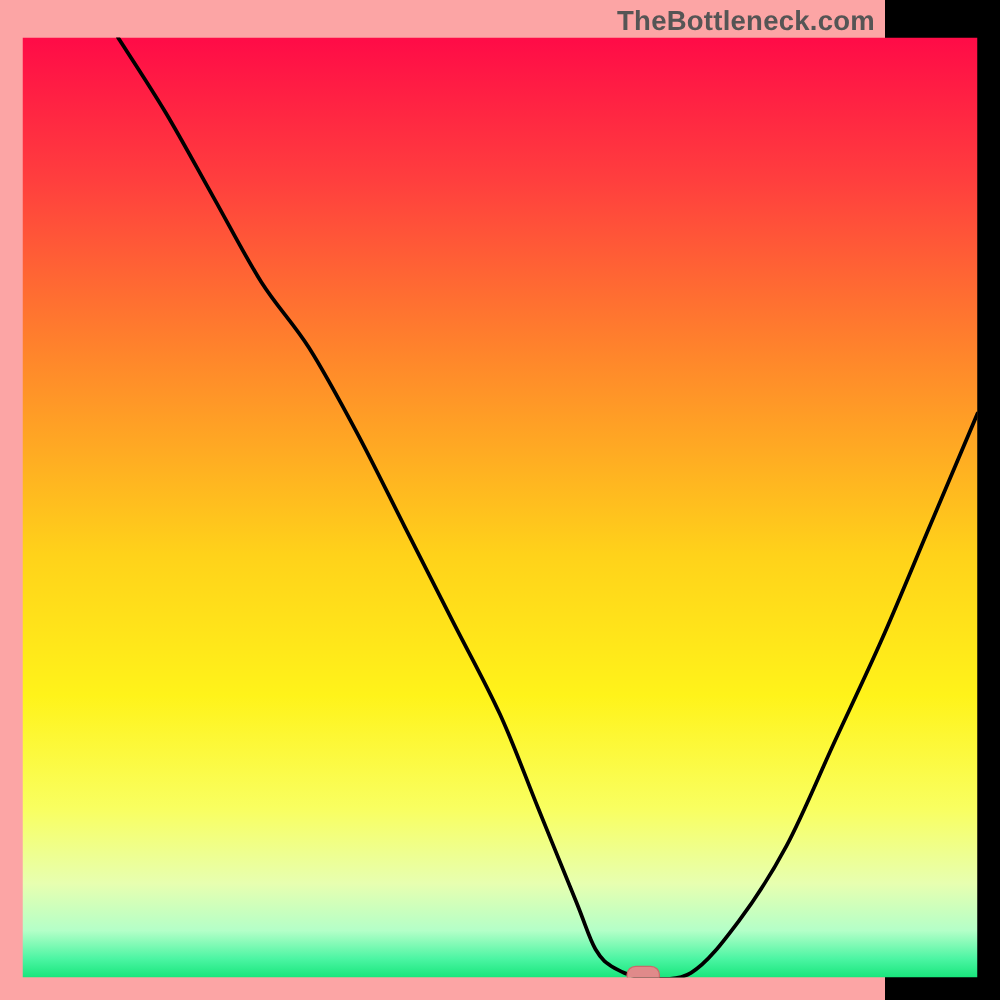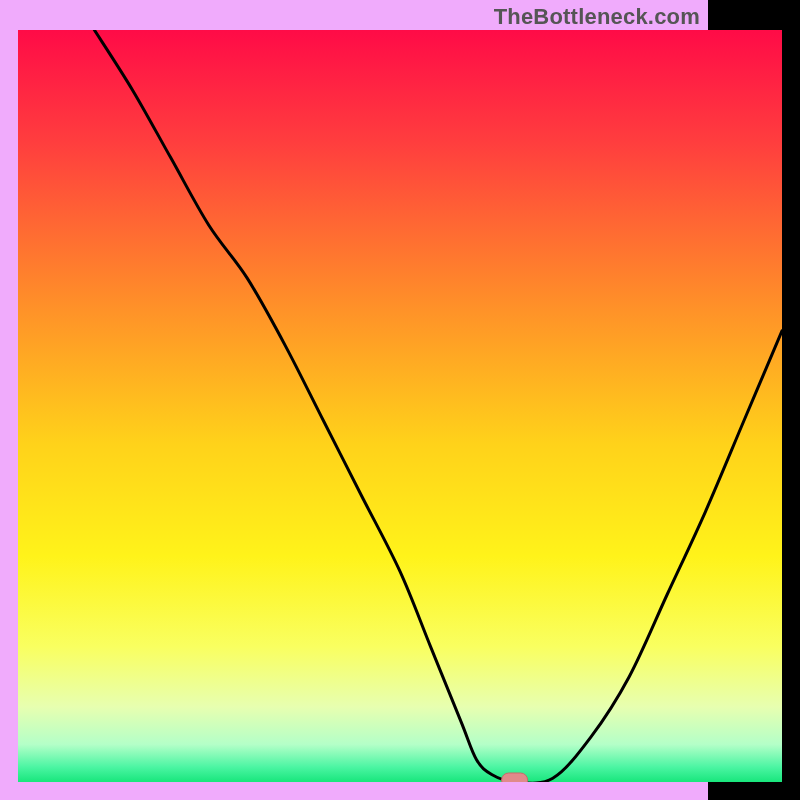--- a/index.html
+++ b/index.html
@@ -8,21 +8,21 @@
     width: 800px;
     height: 800px;
     background: #000;
     overflow: hidden;
     font-family: Arial, Helvetica, sans-serif;
   }
   .stage {
     position: relative;
     width: 708px;
     height: 800px;
-    background: #f0abfc;
+    background: #fca5a5;
   }
   .watermark {
     position: absolute;
     top: 4px;
     right: 8px;
     color: #555;
     font-size: 22px;
     font-weight: 600;
     letter-spacing: 0.2px;
     user-select: none;

